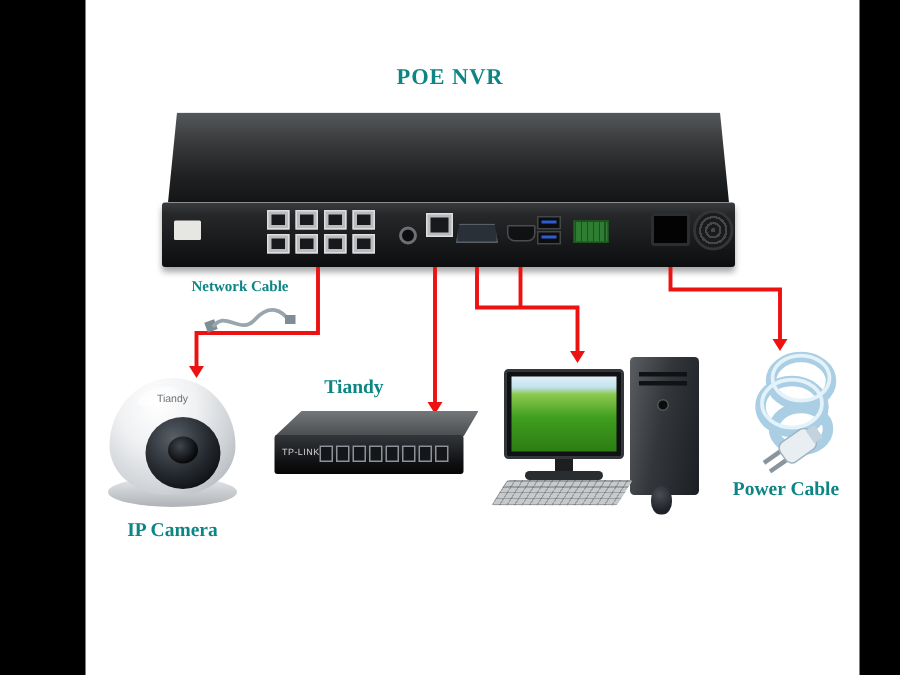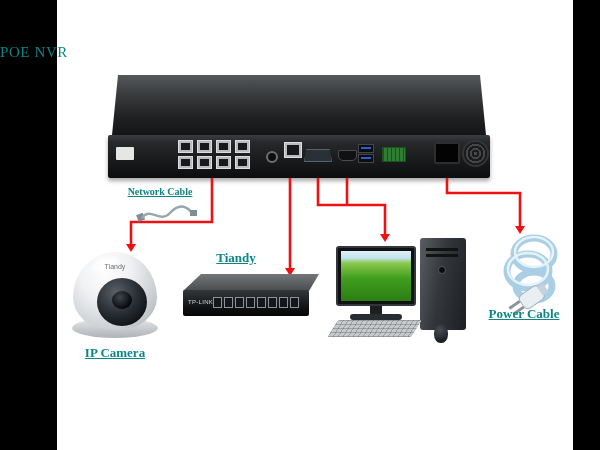--- a/index.html
+++ b/index.html
@@ -5,29 +5,29 @@
   html,body{margin:0;padding:0;background:#fff;}
   .canvas{position:relative;width:600px;height:450px;background:#ffffff;overflow:hidden;
           font-family:"Liberation Serif",serif;}
 
   
   .bar{position:absolute;top:0;height:450px;background:#000;}
   .bar-left{left:0;width:57px;}
   .bar-right{left:573px;width:27px;}
 
   
-  .title{position:absolute;left:0;top:44px;width:600px;text-align:left;
-         font-weight:normal;font-size:15px;letter-spacing:.6px;color:var(--label-teal,#0e8585);}
+  .title{position:absolute;left:0;top:44px;width:600px;text-align:center;
+         font-weight:bold;font-size:15px;letter-spacing:.6px;color:var(--label-teal,#0e8585);}
   .dlabel{position:absolute;text-align:center;font-weight:bold;font-size:13px;
-          color:var(--label-teal,#0e8585);text-decoration:underline;}
+          color:var(--label-teal,#0e8585);}
   .label-netcable{left:114px;top:186px;width:92px;font-size:10px;font-weight:bold;}
   .label-router{left:186px;top:250px;width:100px;}
   .label-ipcamera{left:53px;top:345px;width:124px;}
   .label-monitor{left:324px;top:345px;width:148px;line-height:17px;}
-  .label-power{left:478px;top:306px;width:92px;}
+  .label-power{left:478px;top:318px;width:92px;}
 
   
   .nvr{position:absolute;left:108px;top:75px;width:382px;height:103px;}
   .nvr-top{position:absolute;left:4px;top:0;width:374px;height:60px;
      background:linear-gradient(180deg,#55585a,#37393b 35%,#202122 70%,#141516);
      clip-path:polygon(6px 0,368px 0,374px 60px,0 60px);}
   .nvr-front{position:absolute;left:0;top:60px;width:382px;height:43px;border-radius:2px;
      background:linear-gradient(180deg,#3a3d40 0%,#26282a 18%,#0c0d0e 100%);
      box-shadow:0 3px 4px rgba(0,0,0,.35);}
   .sticker{position:absolute;left:8px;top:12px;width:18px;height:13px;background:#e6e6e2;border-radius:1px;}

